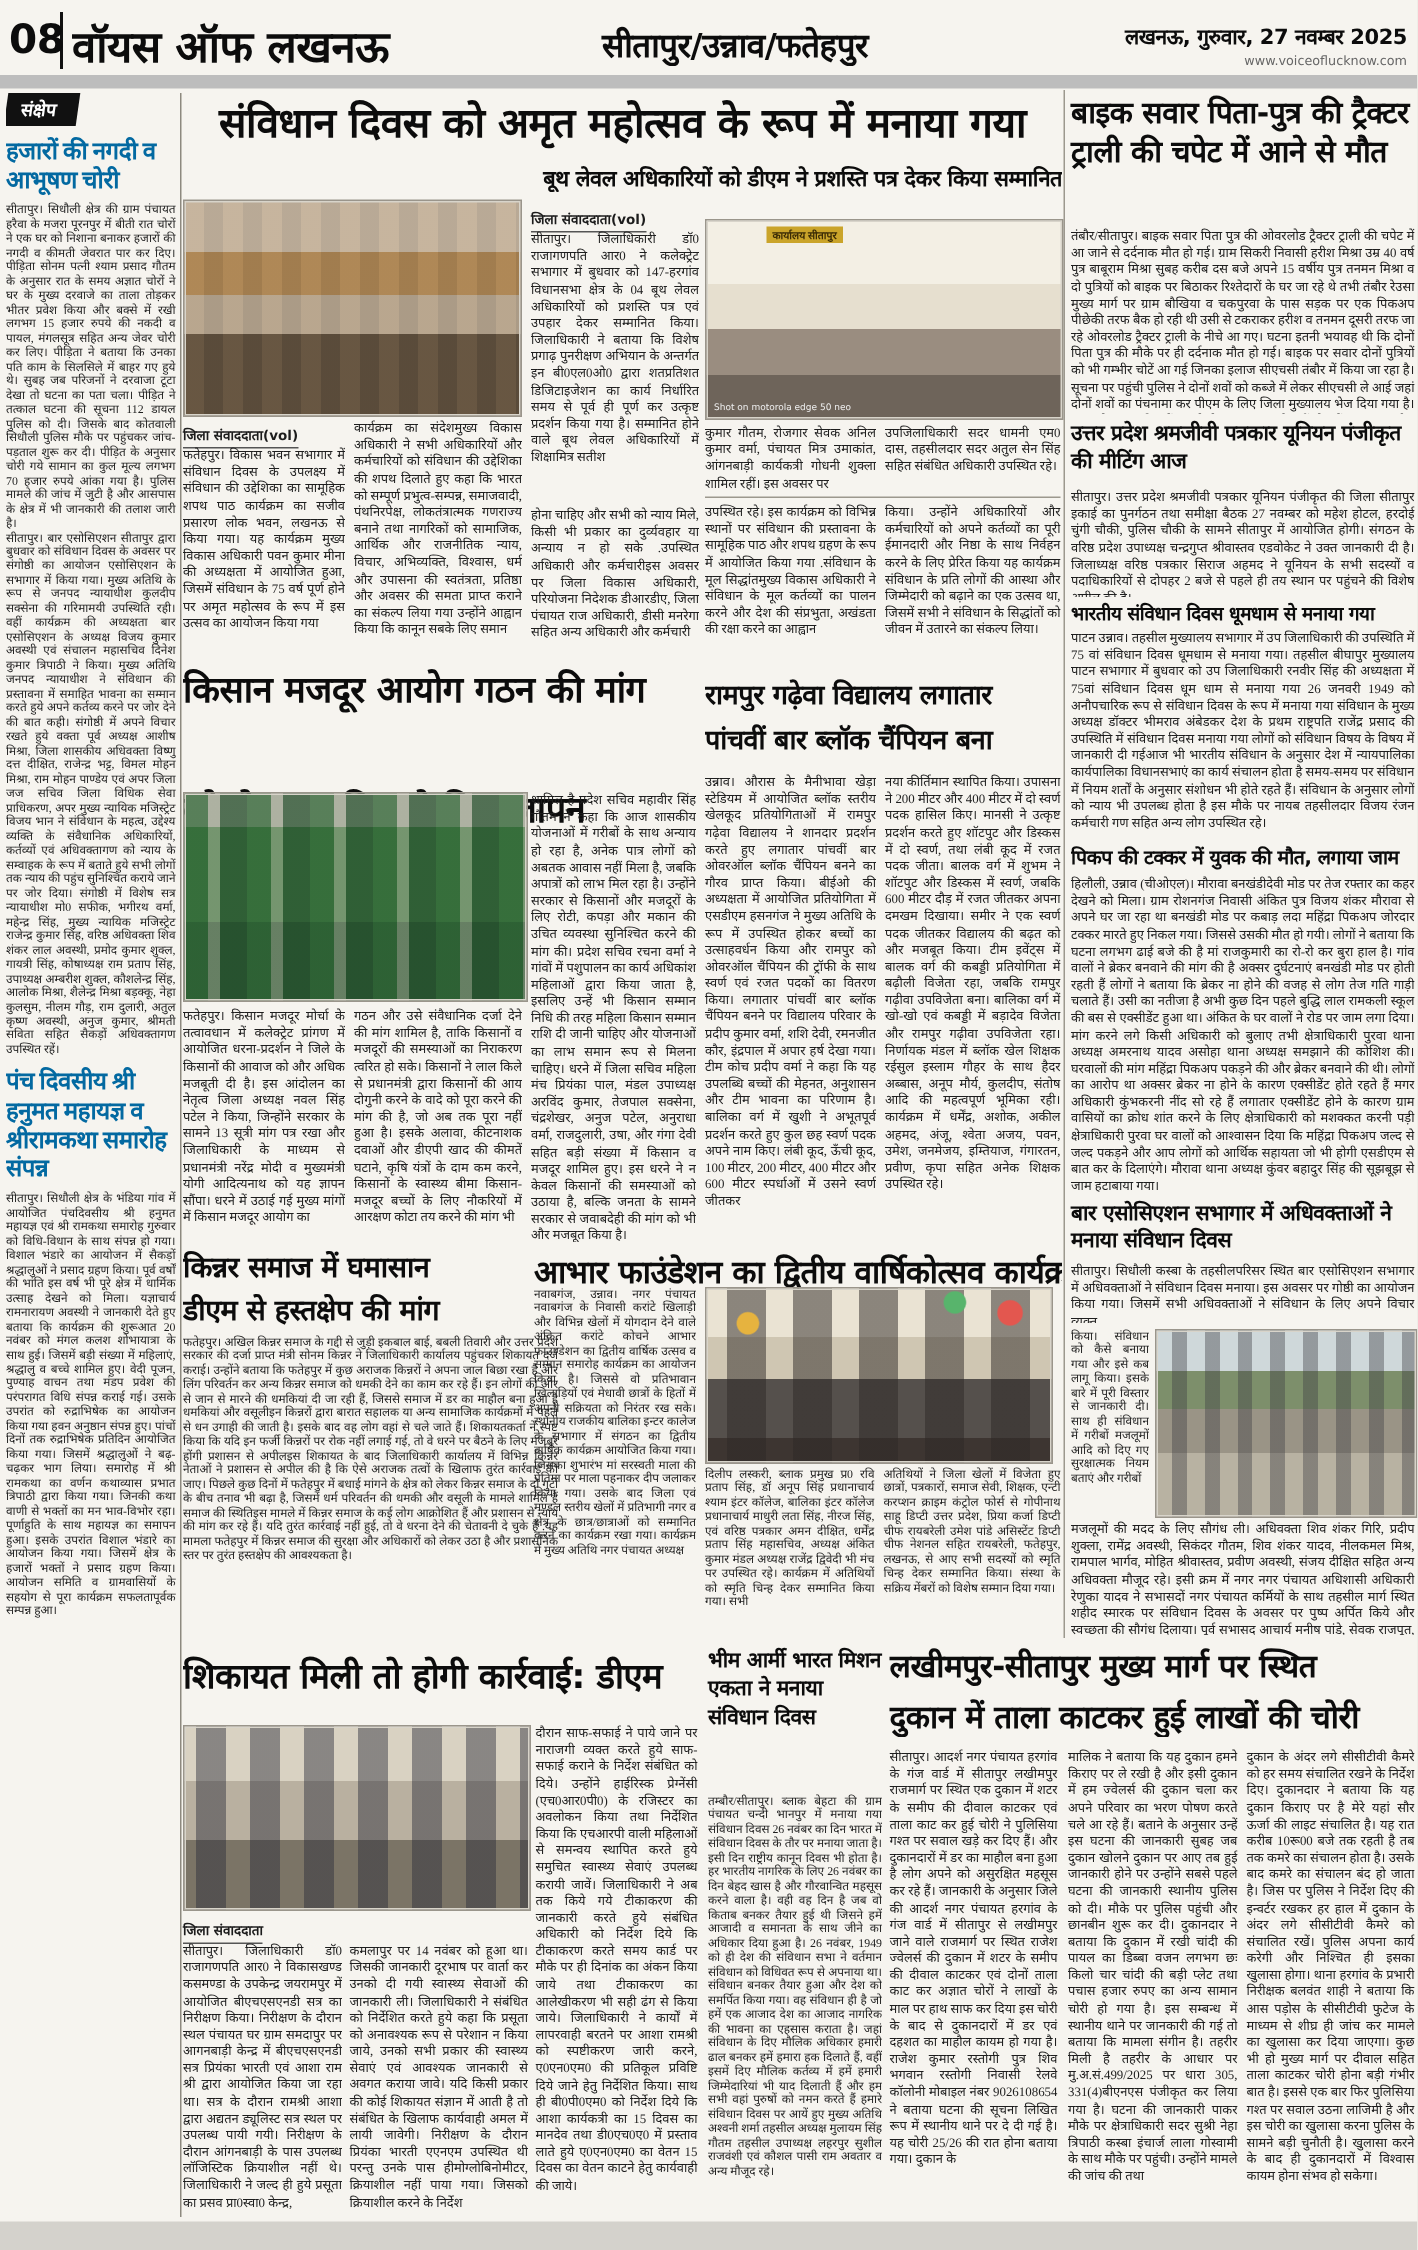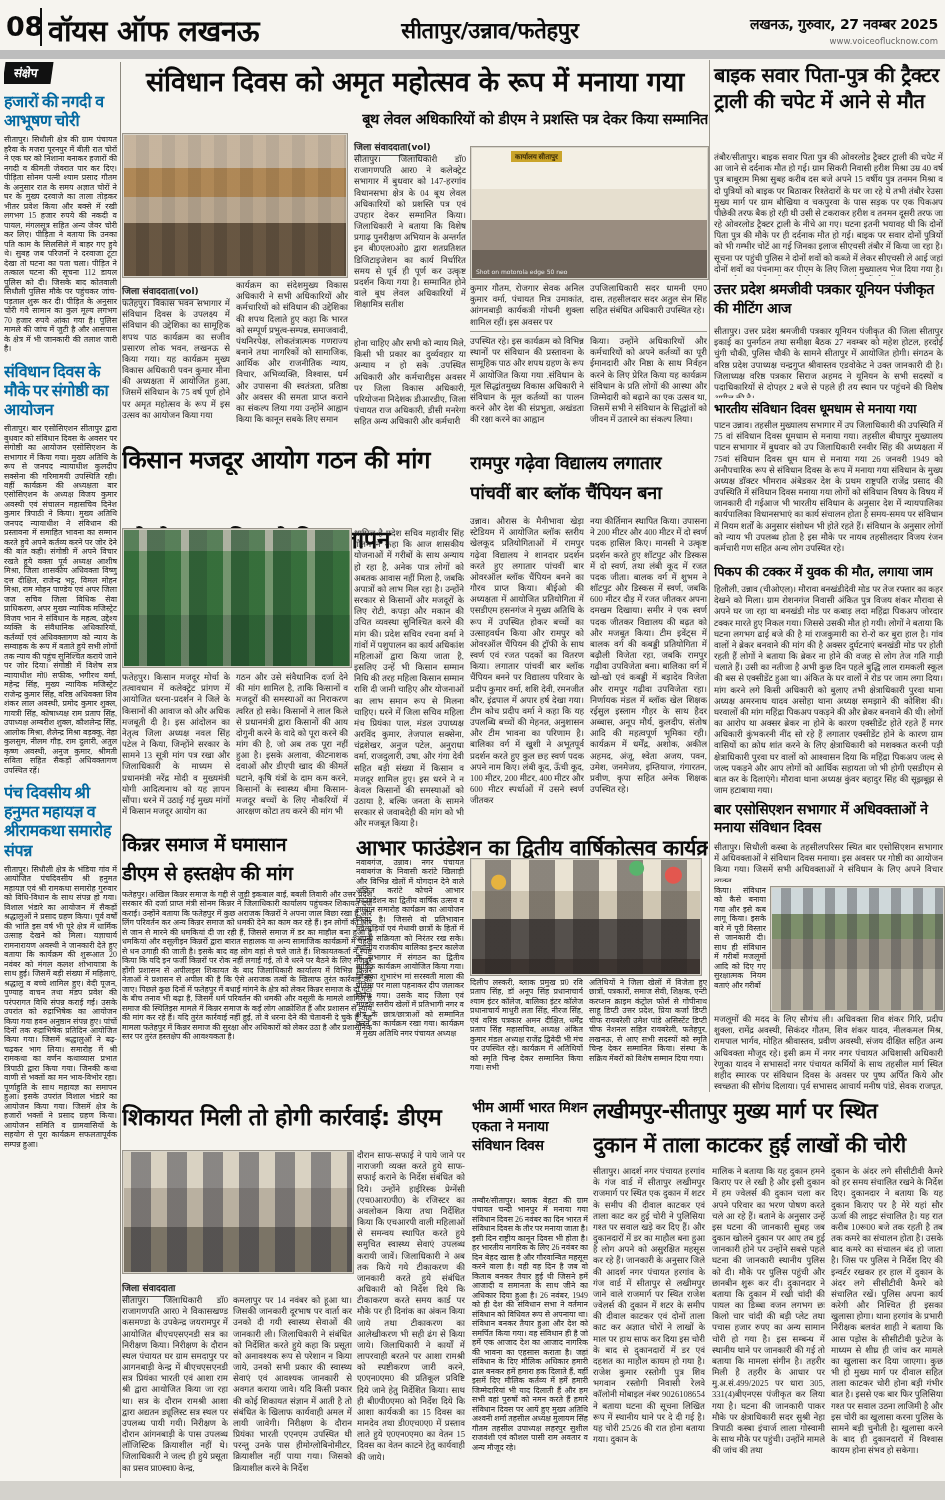--- a/index.html
+++ b/index.html
@@ -34,21 +34,20 @@
   <div class="abs" style="left:740px;top:14px;width:198px;text-align:right;">
     <div class="hd" style="font-size:14px;">लखनऊ, गुरुवार, 27 नवम्बर 2025</div>
     <div style="font-size:8.5px;color:#666;margin-top:3px;font-family:'DejaVu Sans',sans-serif;">www.voiceoflucknow.com</div>
   </div>
   <div class="abs" style="left:0;top:50px;width:945px;height:9px;background:#bdbdbd;"></div>
 
   <div class="abs" style="left:4px;top:62px;width:113px;height:1416px;overflow:hidden;padding-right:3px;border-right:1px solid #8d897f;">
     <div class="brief-box">संक्षेप</div>
     <div class="sb-title">हजारों की नगदी व आभूषण चोरी</div>
     <div class="sb-body">सीतापुर। सिधौली क्षेत्र की ग्राम पंचायत हरैवा के मजरा पूरनपुर में बीती रात चोरों ने एक घर को निशाना बनाकर हजारों की नगदी व कीमती जेवरात पार कर दिए। पीड़िता सोनम पत्नी श्याम प्रसाद गौतम के अनुसार रात के समय अज्ञात चोरों ने घर के मुख्य दरवाजे का ताला तोड़कर भीतर प्रवेश किया और बक्से में रखी लगभग 15 हजार रुपये की नकदी व पायल, मंगलसूत्र सहित अन्य जेवर चोरी कर लिए। पीड़िता ने बताया कि उनका पति काम के सिलसिले में बाहर गए हुये थे। सुबह जब परिजनों ने दरवाजा टूटा देखा तो घटना का पता चला। पीड़ित ने तत्काल घटना की सूचना 112 डायल पुलिस को दी। जिसके बाद कोतवाली सिधौली पुलिस मौके पर पहुंचकर जांच-पड़ताल शुरू कर दी। पीड़ित के अनुसार चोरी गये सामान का कुल मूल्य लगभग 70 हजार रुपये आंका गया है। पुलिस मामले की जांच में जुटी है और आसपास के क्षेत्र में भी जानकारी की तलाश जारी है।</div>
-    <div class="sb-title">संविधान दिवस के मौके पर संगोष्ठी का आयोजन</div>
     <div class="sb-body">सीतापुर। बार एसोसिएशन सीतापुर द्वारा बुधवार को संविधान दिवस के अवसर पर संगोष्ठी का आयोजन एसोसिएशन के सभागार में किया गया। मुख्य अतिथि के रूप से जनपद न्यायाधीश कुलदीप सक्सेना की गरिमामयी उपस्थिति रही। वहीं कार्यक्रम की अध्यक्षता बार एसोसिएशन के अध्यक्ष विजय कुमार अवस्थी एवं संचालन महासचिव दिनेश कुमार त्रिपाठी ने किया। मुख्य अतिथि जनपद न्यायाधीश ने संविधान की प्रस्तावना में समाहित भावना का सम्मान करते हुये अपने कर्तव्य करने पर जोर देने की बात कही। संगोष्ठी में अपने विचार रखते हुये वक्ता पूर्व अध्यक्ष आशीष मिश्रा, जिला शासकीय अधिवक्ता विष्णु दत्त दीक्षित, राजेन्द्र भट्ट, विमल मोहन मिश्रा, राम मोहन पाण्डेय एवं अपर जिला जज सचिव जिला विधिक सेवा प्राधिकरण, अपर मुख्य न्यायिक मजिस्ट्रेट विजय भान ने संविधान के महत्व, उद्देश्य व्यक्ति के संवैधानिक अधिकारियों, कर्तव्यों एवं अधिवक्तागण को न्याय के सम्वाहक के रूप में बताते हुये सभी लोगों तक न्याय की पहुंच सुनिश्चित कराये जाने पर जोर दिया। संगोष्ठी में विशेष सत्र न्यायाधीश मो0 सफीक, भगीरथ वर्मा, महेन्द्र सिंह, मुख्य न्यायिक मजिस्ट्रेट राजेन्द्र कुमार सिंह, वरिष्ठ अधिवक्ता शिव शंकर लाल अवस्थी, प्रमोद कुमार शुक्ल, गायत्री सिंह, कोषाध्यक्ष राम प्रताप सिंह, उपाध्यक्ष अम्बरीश शुक्ल, कौशलेन्द्र सिंह, आलोक मिश्रा, शैलेन्द्र मिश्रा बड़क्कू, नेहा कुलसुम, नीलम गौड़, राम दुलारी, अतुल कृष्ण अवस्थी, अनुज कुमार, श्रीमती सविता सहित सैकड़ों अधिवक्तागण उपस्थित रहें।</div>
     <div class="sb-title">पंच दिवसीय श्री हनुमत महायज्ञ व श्रीरामकथा समारोह संपन्न</div>
     <div class="sb-body">सीतापुर। सिधौली क्षेत्र के भंडिया गांव में आयोजित पंचदिवसीय श्री हनुमत महायज्ञ एवं श्री रामकथा समारोह गुरुवार को विधि-विधान के साथ संपन्न हो गया। विशाल भंडारे का आयोजन में सैकड़ों श्रद्धालुओं ने प्रसाद ग्रहण किया। पूर्व वर्षों की भांति इस वर्ष भी पूरे क्षेत्र में धार्मिक उत्साह देखने को मिला। यज्ञाचार्य रामनारायण अवस्थी ने जानकारी देते हुए बताया कि कार्यक्रम की शुरूआत 20 नवंबर को मंगल कलश शोभायात्रा के साथ हुई। जिसमें बड़ी संख्या में महिलाएं, श्रद्धालु व बच्चे शामिल हुए। वेदी पूजन, पुण्याह वाचन तथा मंडप प्रवेश की परंपरागत विधि संपन्न कराई गई। उसके उपरांत को रुद्राभिषेक का आयोजन किया गया हवन अनुष्ठान संपन्न हुए। पांचों दिनों तक रुद्राभिषेक प्रतिदिन आयोजित किया गया। जिसमें श्रद्धालुओं ने बढ़-चढ़कर भाग लिया। समारोह में श्री रामकथा का वर्णन कथाव्यास प्रभात त्रिपाठी द्वारा किया गया। जिनकी कथा वाणी से भक्तों का मन भाव-विभोर रहा। पूर्णाहुति के साथ महायज्ञ का समापन हुआ। इसके उपरांत विशाल भंडारे का आयोजन किया गया। जिसमें क्षेत्र के हजारों भक्तों ने प्रसाद ग्रहण किया। आयोजन समिति व ग्रामवासियों के सहयोग से पूरा कार्यक्रम सफलतापूर्वक सम्पन्न हुआ।</div>
   </div>
 
   <div class="abs vrule" style="left:709px;top:60px;height:1032px;"></div>
 
   <div class="abs hd nw" style="left:122px;top:62px;width:586px;font-size:27px;text-align:center;">संविधान दिवस को अमृत महोत्सव के रूप में मनाया गया</div>
   <div class="abs hd nw" style="left:352px;top:108px;width:356px;font-size:14.5px;text-align:right;">बूथ लेवल अधिकारियों को डीएम ने प्रशस्ति पत्र देकर किया सम्मानित</div>
 

